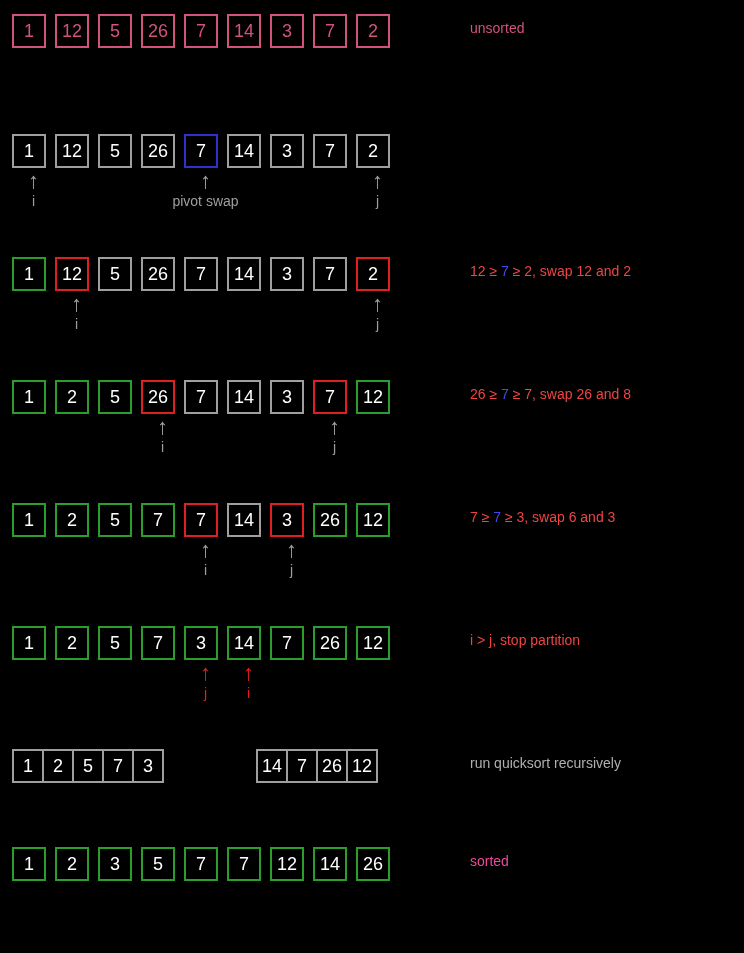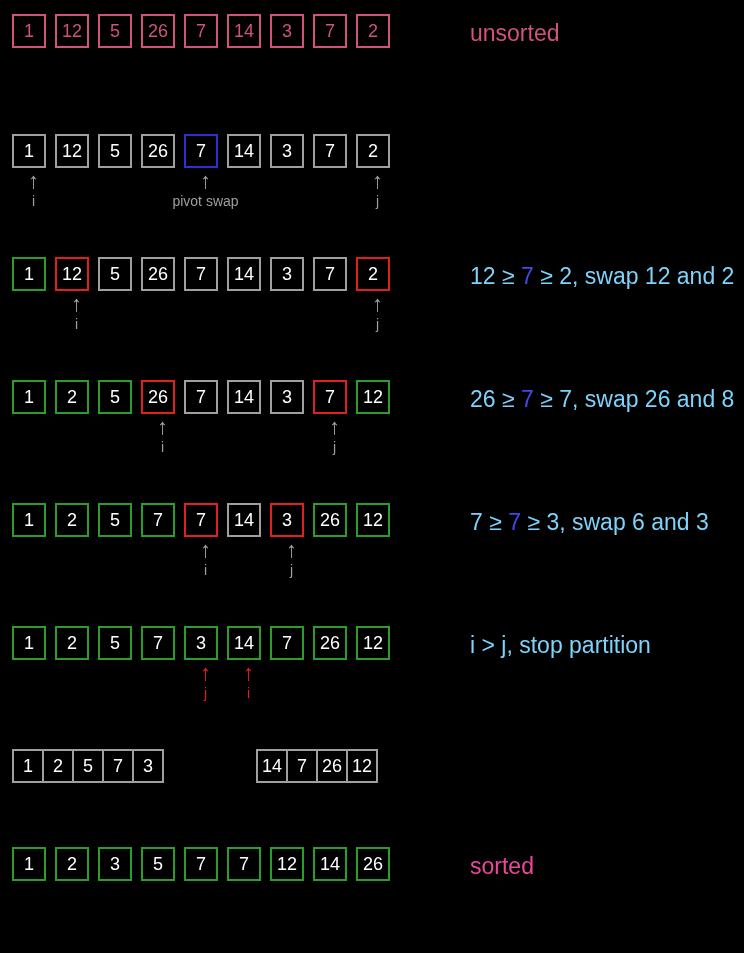--- a/index.html
+++ b/index.html
@@ -32,28 +32,28 @@
     font-weight: 400;
     border: 2px solid;
   }
   .c-pink  { border-color:#d1537a; color:#d1537a; }
   .c-gray  { border-color:#9f9f9f; color:#fff; }
   .c-blue  { border-color:#3030d0; color:#fff; }
   .c-green { border-color:#2a9d2a; color:#fff; }
   .c-red   { border-color:#e02020; color:#fff; }
 
   .label {
-    font-size: 23px;
+    font-size: 14px;
     padding-top: 6px;
     padding-left: 28px;
   }
   .label span { white-space: pre; }
   .t-pink  { color:#d1537a; }
   .t-blue  { color:#4848e8; }
-  .t-red   { color:#7dd3fc; }
+  .t-red   { color:#ef4444; }
   .t-gray  { color:#b0b0b0; }
   .t-green { color:#ec4899; }
 
   .pointer-row {
     display: flex;
     width: 430px;
     flex-shrink: 0;
     margin-top: 2px;
   }
   .pslot {
@@ -296,20 +296,21 @@
           <div class="rcell" style="width: 30px; border-left: none;">3</div>
         </div>
         <div style="width: 92px;"></div>
         <div style="display: flex;">
           <div class="rcell" style="width: 32px;">14</div>
           <div class="rcell" style="width: 30px; border-left: none;">7</div>
           <div class="rcell" style="width: 30px; border-left: none;">26</div>
           <div class="rcell" style="width: 30px; border-left: none;">12</div>
         </div>
       </div>
+    <div class="label"><span class="t-gray">run quicksort recursively</span></div>
   </div>
 </div>
 
 <div class="block-last">
   <div class="row">
     <div class="cells">
         <div class="cell c-green">1</div>
         <div class="cell c-green">2</div>
         <div class="cell c-green">3</div>
         <div class="cell c-green">5</div>

